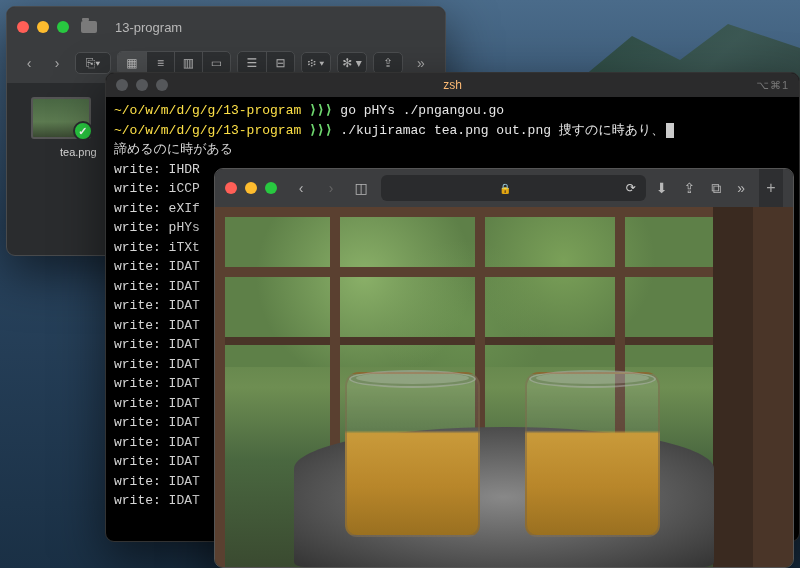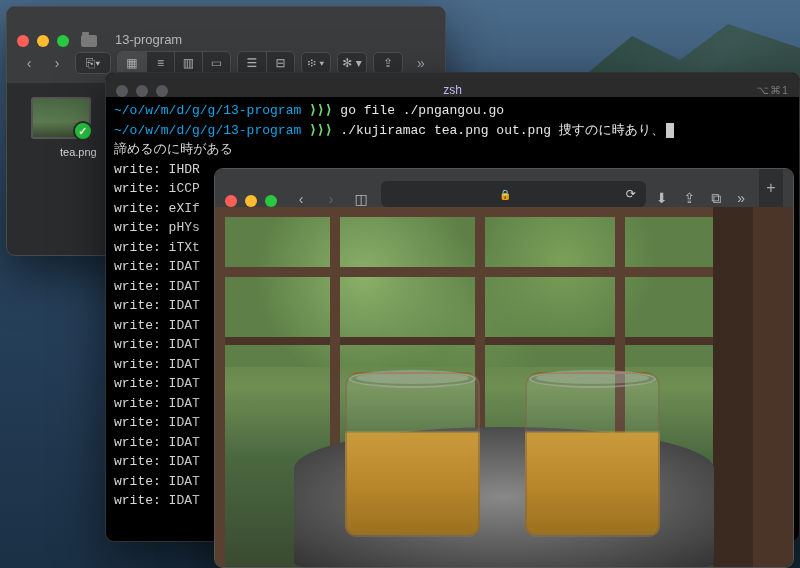--- a/index.html
+++ b/index.html
@@ -16,21 +16,21 @@
     opacity: 0.8;
   }
   
   .window {
     position: absolute;
     border-radius: 9px;
     box-shadow: 0 18px 50px rgba(0,0,0,0.55);
     overflow: hidden;
   }
   .titlebar {
-    display: flex; align-items: flex-end; height: 28px; padding: 0 10px;
+    display: flex; align-items: center; height: 28px; padding: 0 10px;
   }
   .traffic { display: flex; gap: 8px; }
   .tl { width: 12px; height: 12px; border-radius: 50%; }
   .red { background:#ff5f57; } .yellow { background:#febc2e; } .green { background:#28c840; }
   .gray { background:#55575a; }
   
   .finder { top: 6px; left: 6px; width: 440px; height: 250px; background:#2a2c2e; border:1px solid #484a4c; }
   .finder .titlebar { background:#3a3c3e; height: 40px; gap: 12px; }
   .finder .titlebar .title { color:#b8b8b8; font-size:13px; margin-left: 4px; }
   .folder-ico { display:inline-block; width:16px; height:12px; background:#7a7a7a; border-radius:2px; position:relative; margin-right:2px;}
@@ -46,24 +46,24 @@
   .finder-body { padding:10px; display:flex; gap:14px; }
   .file { display:flex; flex-direction:column; align-items:center; gap:6px; padding:4px; border-radius:4px; }
   .file.sel .fname { background:#0a60ff; color:#fff; border-radius:3px; padding:1px 6px; }
   .thumb { width:60px; height:42px; border:2px solid #555; border-radius:3px; background:linear-gradient(180deg,#4a6844 0%,#5c7a50 60%,#3a4a32 100%); position:relative;}
   .thumb::after { content:"✓"; position:absolute; bottom:-4px; right:-4px; width:16px; height:16px; background:#28c840; color:#fff; border-radius:50%; font-size:11px; display:flex; align-items:center; justify-content:center; border:2px solid #2a2c2e; font-weight:bold;}
   .fname { color:#ddd; font-size:11px; padding:1px 4px;margin-left:35px;}
   
   .term { top: 72px; left: 105px; width: 695px; height: 470px; background:#000; border:1px solid #333; }
   .term .titlebar { background:#2b2b2c; justify-content:center; position:relative; height:24px;}
   .term .titlebar .traffic { position:absolute; left:10px; }
-  .term .ttitle { color:#c4b5fd; font-size:12px; }
+  .term .ttitle { color:#fdba74; font-size:12px; }
   .term .tright { position:absolute; right:10px; color:#777; font-size:11px; letter-spacing:1px;}
   .term-body { padding:4px 8px; font-family: Menlo, "Courier New", monospace; font-size:13px; line-height:1.5; color:#d8d8d8; white-space:pre; }
-  .prompt-path { color:#0ea5e9; }
+  .prompt-path { color:#fde047; }
   .prompt-arrows { color:#6fd86f; font-weight:bold; }
   .cmd { color:#e8e8e8; }
   .cursor { display:inline-block; width:8px; height:15px; background:#ccc; vertical-align:text-bottom; margin-left:2px;}
   
   .safari { top: 168px; left: 214px; width: 580px; height: 400px; background:#1e1f21; border:1px solid #555; }
   .safari .titlebar { background:#3c3d3f; height:38px; gap:10px; }
   .safari .nav { margin-left:4px; gap:10px; }
   .sbtn { color:#b8b8b8; font-size:14px; width:20px; display:flex; justify-content:center;}
   .sbtn.dis { color:#666; }
   .addr { flex:1; background:#2a2b2d; border-radius:6px; height:26px; display:flex; align-items:center; padding:0 10px; gap:6px; color:#ccc; font-size:12px;}
@@ -136,21 +136,21 @@
 <div class="window term">
   <div class="titlebar">
     <div class="traffic">
       <div class="tl gray"></div>
       <div class="tl gray"></div>
       <div class="tl gray"></div>
     </div>
     <span class="ttitle">zsh</span>
     <span class="tright">⌥⌘1</span>
   </div>
-  <div class="term-body" id="term-body"><span class="prompt-path">~/o/w/m/d/g/g/13-program</span> <span class="prompt-arrows">⟩⟩⟩</span> <span class="cmd">go file ./pngangou.go</span>
+  <div class="term-body" id="term-body"><span class="prompt-path">~/o/w/m/d/g/g/13-program</span> <span class="prompt-arrows">⟩⟩⟩</span> <span class="cmd">go pHYs ./pngangou.go</span>
 <span class="prompt-path">~/o/w/m/d/g/g/13-program</span> <span class="prompt-arrows">⟩⟩⟩</span> <span class="cmd">./kujiramac tea.png out.png 捜すのに時あり、</span><span class="cursor"></span>
 諦めるのに時がある
 write: IHDR
 write: iCCP
 write: eXIf
 write: pHYs
 write: iTXt
 write: IDAT
 write: IDAT
 write: IDAT

